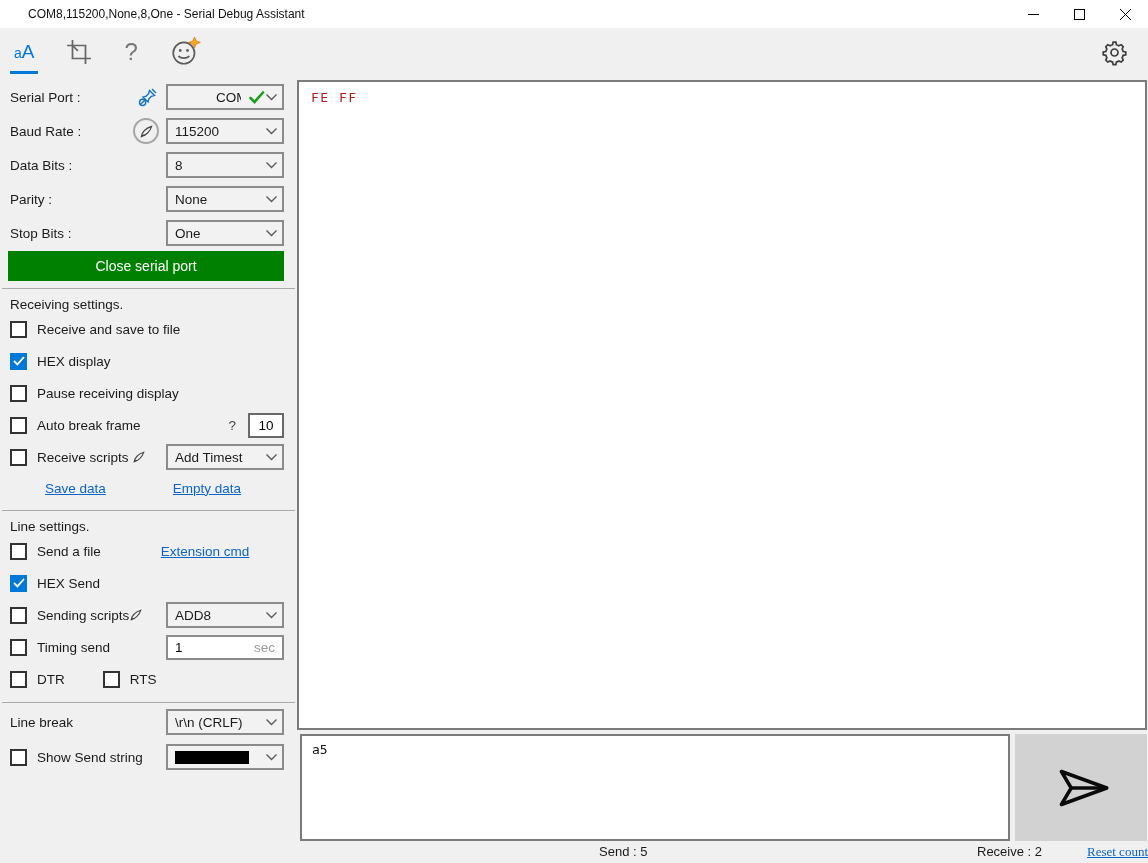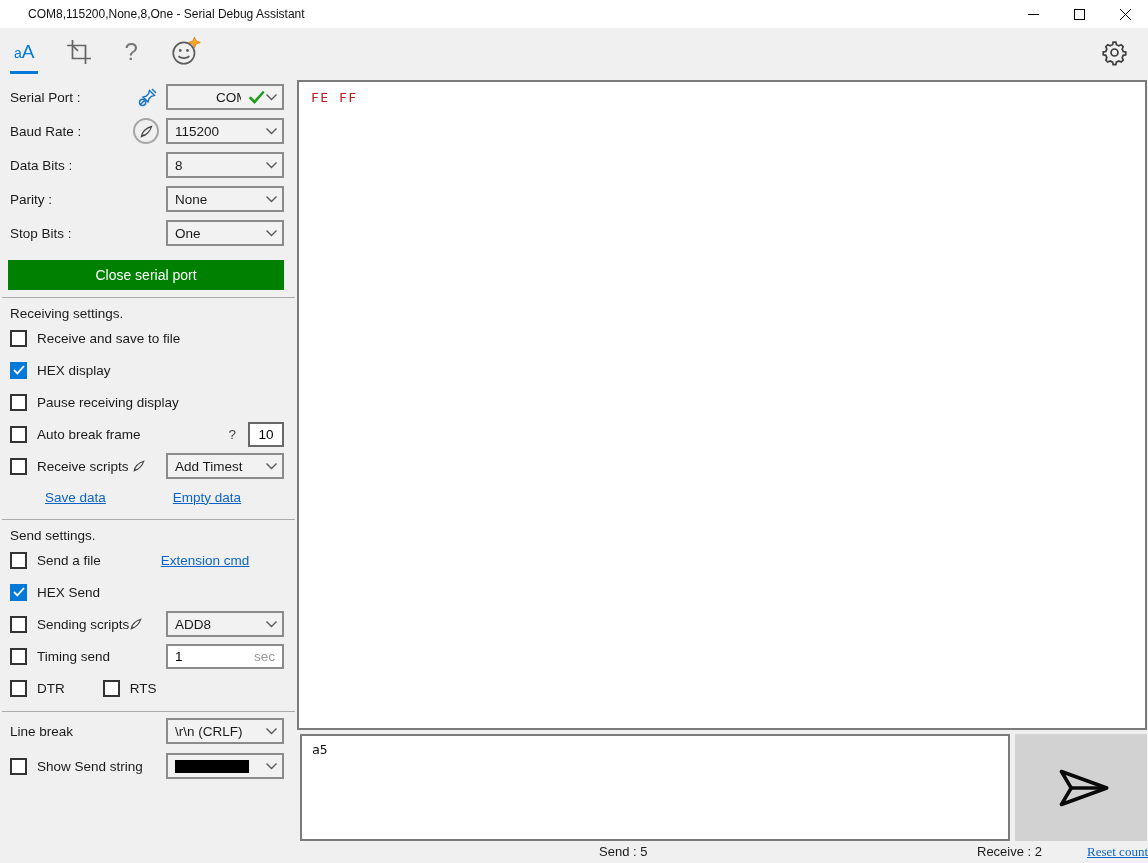--- a/index.html
+++ b/index.html
@@ -36,21 +36,21 @@
   .section-title { padding:8px 10px 2px 10px; height:24px; }
   .divider { border:none; border-top:1px solid #ababab; margin:7px 2px 0 2px; }
 
   .dd { width:118px; height:26px; border:2px solid #8b8b8b; background:#f2f2f2; display:flex; align-items:center; padding:0 4px 0 7px; margin-left:auto; white-space:nowrap; overflow:hidden; }
   .dd .dd-val { overflow:hidden; white-space:nowrap; }
   .chev { margin-left:auto; flex:none; }
 
   .cb { width:17px; height:17px; border:2px solid #333; background:#fff; flex:none; margin-right:10px; display:flex; align-items:center; justify-content:center; }
   .cb.checked { background:#0078d7; border-color:#0078d7; }
 
-  .btn-green { display:block; width:276px; height:30px; margin:10px 8px 0 8px; background:#008000; border:none; color:#fff; font-family:"Liberation Sans",sans-serif; font-size:14px; text-align:center; line-height:30px; }
+  .btn-green { display:block; width:276px; height:30px; margin:1px 8px 0 8px; background:#008000; border:none; color:#fff; font-family:"Liberation Sans",sans-serif; font-size:14px; text-align:center; line-height:30px; }
 
   a.link { color:#0c64c8; text-decoration:underline; cursor:pointer; white-space:nowrap; }
 
   .numin { width:36px; height:25px; border:2px solid #686868; background:#fff; text-align:center; font:13.5px "Liberation Sans",sans-serif; }
   .timerbox { width:118px; height:25px; border:2px solid #8b8b8b; background:#fff; display:flex; align-items:center; padding:0 7px; margin-left:auto; }
   .timerbox input { border:none; outline:none; flex:1; width:60px; font:13.5px "Liberation Sans",sans-serif; background:transparent; }
   .timerbox .unit { color:#9a9a9a; }
 
   .pen-circle { width:26px; height:26px; border:2px solid #a6a6a6; border-radius:50%; display:flex; align-items:center; justify-content:center; flex:none; }
   .icon-inline { display:inline-flex; align-items:center; justify-content:center; flex:none; }
@@ -270,21 +270,21 @@
         </div>
       </div>
 
       <div class="crow" style="height:30px;">
         <a class="link" style="margin-left:35px;">Save data</a>
         <a class="link" style="margin-left:67px;">Empty data</a>
       </div>
 
       <hr class="divider">
 
-      <div class="section-title">Send settings.</div>
+      <div class="section-title">Line settings.</div>
 
       <div class="crow">
         <span class="cb"></span>
         <span class="lbl">Send a file</span>
         <a class="link" style="margin-left:60px;">Extension cmd</a>
       </div>
 
       <div class="crow">
         <span class="cb checked">
           <svg width="12" height="10" viewBox="0 0 12 10">

